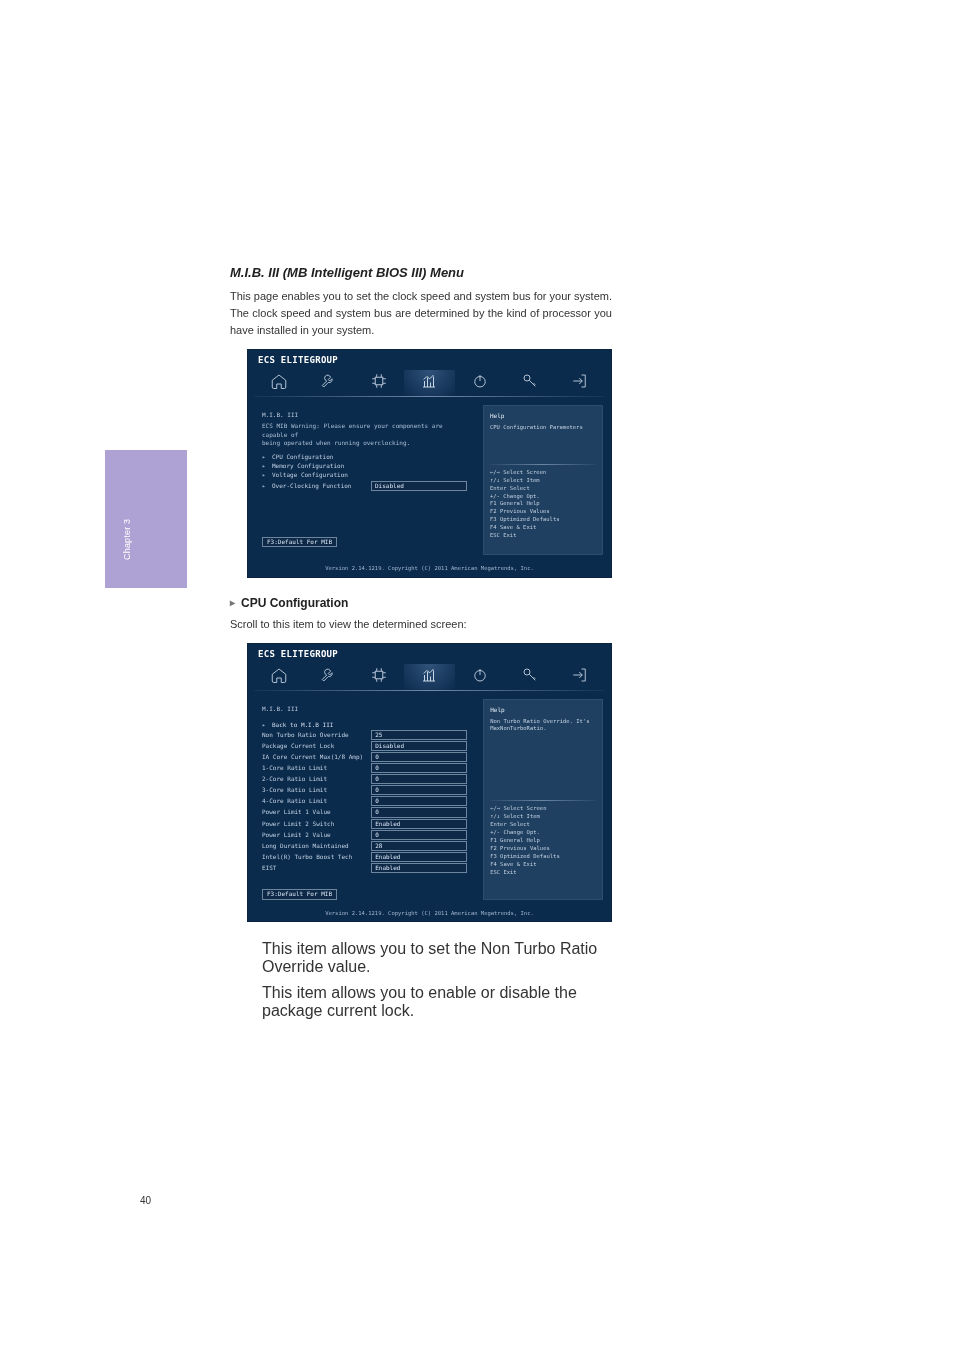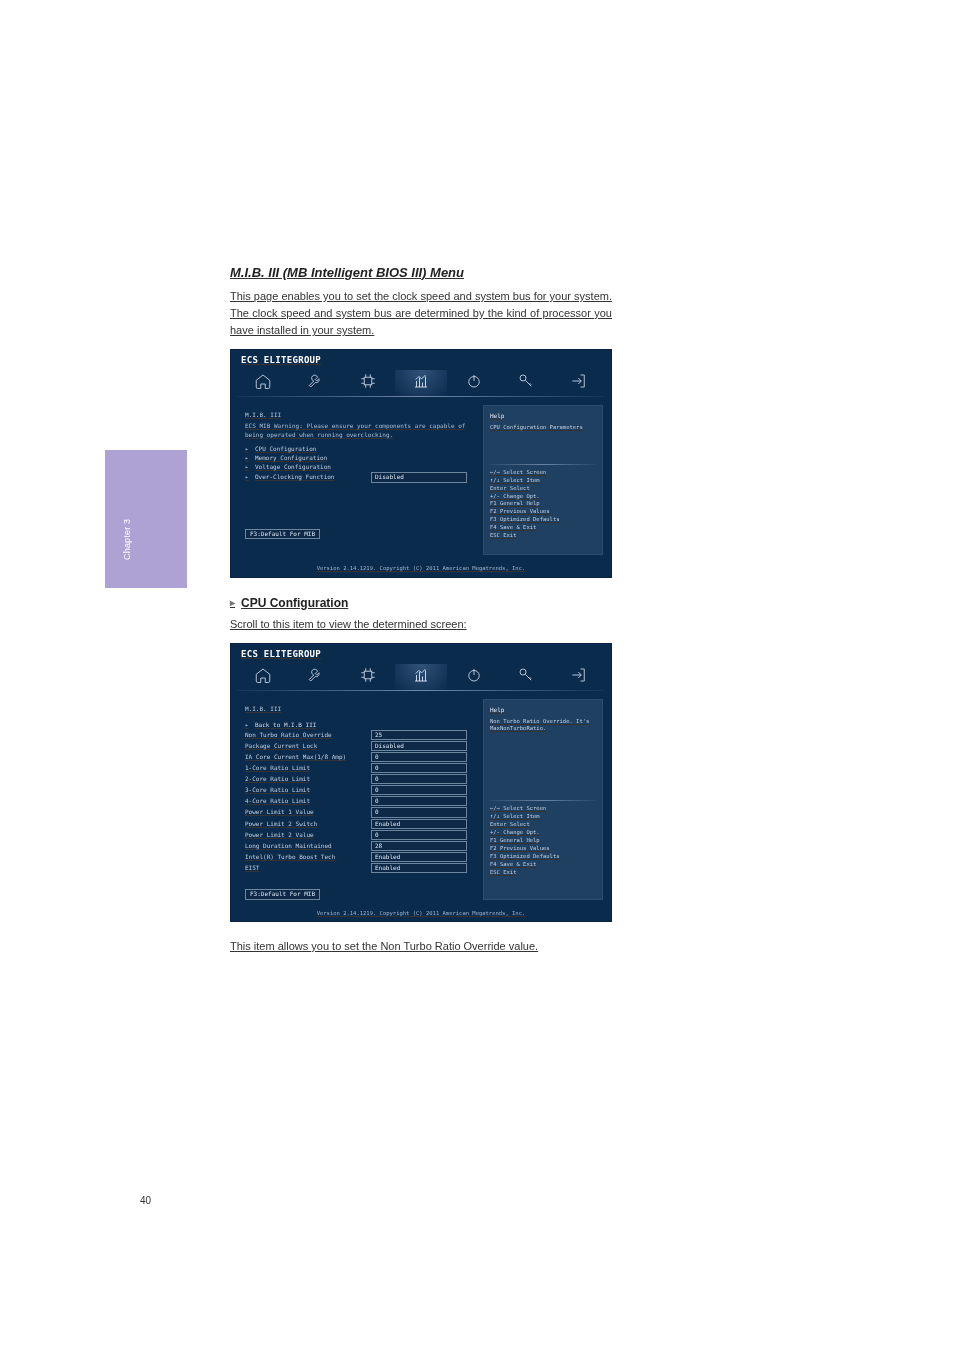--- a/index.html
+++ b/index.html
@@ -15,38 +15,37 @@
     position: absolute;
     left: 105px;
     top: 450px;
     width: 82px;
     height: 138px;
     background: #aea2d4;
   }
   .page-margin {
     padding: 265px 230px 0 230px;
     width: 842px;
-    text-decoration: underline;
   }
   .sec-title {
     font-style: italic;
     font-weight: bold;
     font-size: 13px;
     margin-bottom: 8px;
     color: #222;
   }
   .body-text {
     font-size: 11px;
     line-height: 1.55;
     color: #333;
     text-align: justify;
     margin-bottom: 10px;
   }
   .bios-box {
-    margin: 6px 0 18px 0;
+    margin: 6px 0 18px 17px;
     background: #0b2b4d;
     border: 1px solid #0a2442;
     color: #c7d6e6;
     font-family: "Lucida Console", Consolas, monospace;
     font-size: 6px;
     line-height: 1.35;
   }
   .bios-top { padding: 4px 6px 0 6px; }
   .bios-logo {
     color: #fff;
@@ -160,23 +159,24 @@
     font-size: 10px;
     color: #777;
   }
   .item-head {
     font-weight: bold;
     font-size: 10.5px;
     margin: 10px 0 6px 0;
     color: #222;
   }
   .item-desc {
-    font-size: 11px;
+    font-size: 16px;
     color: #333;
     margin-bottom: 8px;
+    margin-left: 32px;
   }
   .chapter-rot {
     position: absolute;
     left: 122px;
     top: 560px;
     transform: rotate(-90deg);
     transform-origin: left top;
     font-size: 9px;
     color: #fff;
     font-family: Arial, sans-serif;
@@ -395,16 +395,17 @@
           <div>F3 Optimized Defaults</div>
           <div>F4 Save &amp; Exit</div>
           <div>ESC Exit</div>
         </div>
       </div>
     </div>
     <div class="bios-version">Version 2.14.1219. Copyright (C) 2011 American Megatrends, Inc.</div>
   </div>
 
   <div class="item-desc">This item allows you to set the Non Turbo Ratio Override value.</div>
+  <div class="item-desc">This item allows you to enable or disable the package current lock.</div>
 
 </div>
 
 <div class="page-num">40</div>
 
 </body></html>

